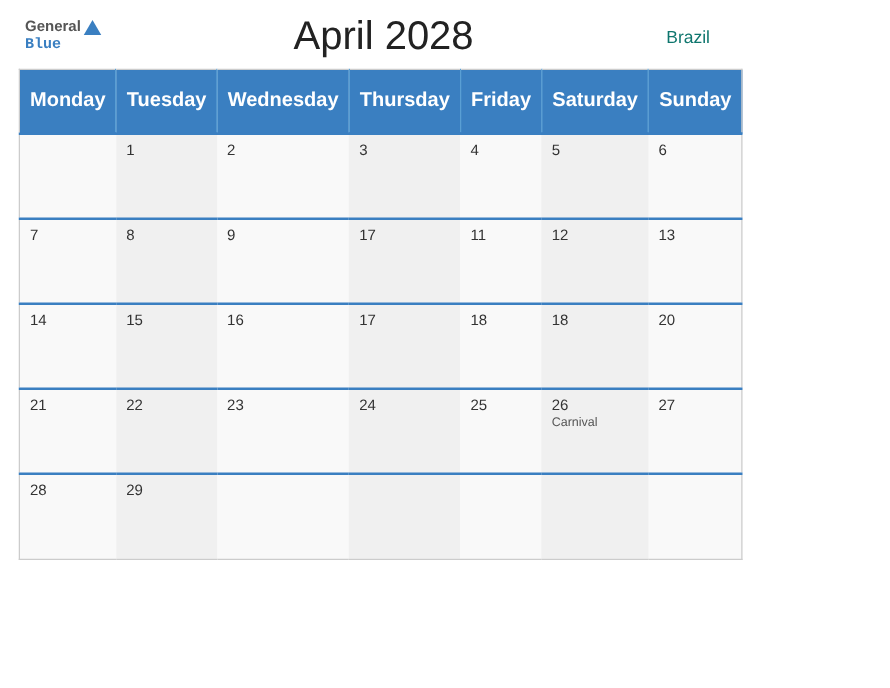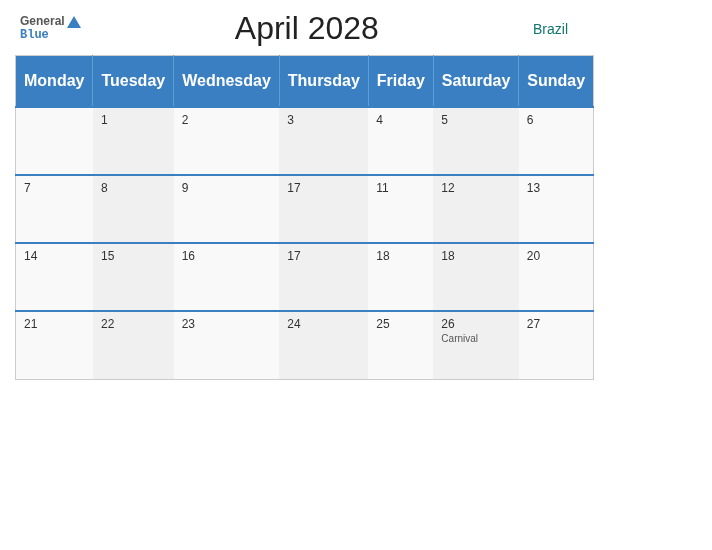--- a/index.html
+++ b/index.html
@@ -224,15 +224,28 @@
             <span class="day-number">25</span>
           </td>
           <td>
             <span class="day-number">26</span>
             <span class="event-label">Carnival</span>
           </td>
           <td>
             <span class="day-number">27</span>
           </td>
         </tr>
+        <tr>
+          <td>
+            <span class="day-number">28</span>
+          </td>
+          <td>
+            <span class="day-number">29</span>
+          </td>
+          <td></td>
+          <td></td>
+          <td></td>
+          <td></td>
+          <td></td>
+        </tr>
       </tbody>
   </table>
 </div>
 
 </body></html>

